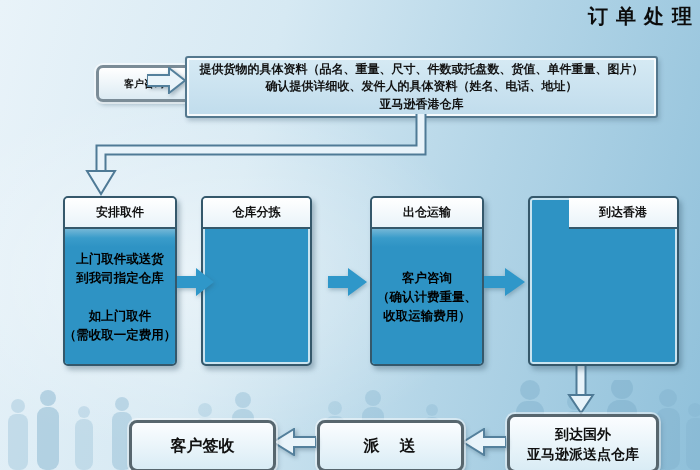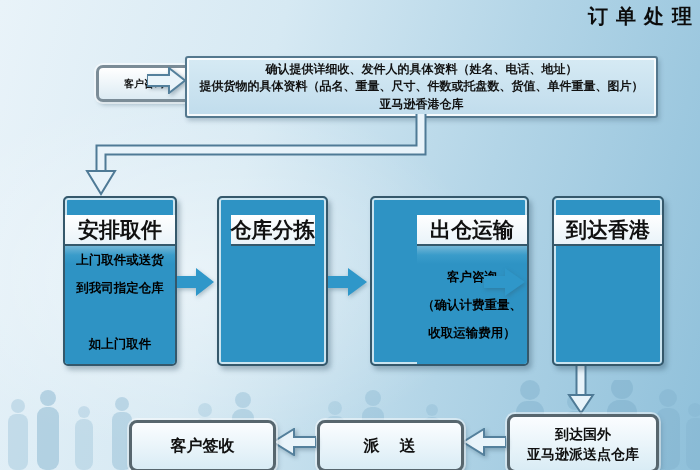--- a/index.html
+++ b/index.html
@@ -37,32 +37,31 @@
     font-size:12px;font-weight:700;line-height:17.5px;white-space:pre;text-align:center;
   }
   .col{
     top:196px;height:166px;border:2px solid #35586b;border-radius:5px;overflow:hidden;
     background:#2e93c4;
     box-shadow:inset 0 0 0 2px rgba(255,255,255,.75), 3px 4px 5px rgba(50,80,100,.35);
     display:flex;flex-direction:column;
   }
   .col-header{
     height:29px;flex:0 0 29px;display:flex;align-items:center;justify-content:center;
-    font-size:21px;font-weight:700;
+    font-size:12px;font-weight:700;
     background:linear-gradient(180deg,#ffffff,#e9f3f9);
     border-bottom:2px solid #35586b;
-    margin-top:17px;
   }
   .col-body{
     flex:1;display:flex;align-items:center;justify-content:center;text-align:center;
-    font-size:12.5px;font-weight:700;line-height:28px;white-space:pre;color:#000;
+    font-size:12.5px;font-weight:700;line-height:19px;white-space:pre;color:#000;
     background:linear-gradient(180deg,#74b7d7 0px,#3a9cca 9px,#2e93c4 18px);
   }
-  .c1{left:63px;width:110px;} .c2{left:217px;width:107px;align-items:center;}
-  .c3{left:370px;width:110px;padding-left:45px;} .c4{left:552px;width:108px;}
+  .c1{left:63px;width:110px;} .c2{left:201px;width:107px;}
+  .c3{left:370px;width:110px;} .c4{left:528px;width:108px;padding-left:39px;}
   .sarrow{filter:drop-shadow(1px 2px 2px rgba(50,90,110,.35));}
   .oarrow{filter:drop-shadow(2px 2px 2px rgba(60,90,110,.4));}
   .bbox{
     display:flex;align-items:center;justify-content:center;text-align:center;
     font-weight:700;border:3px solid #57666e;border-radius:8px;
     background:linear-gradient(180deg,#fbfdff,#d9ecf5);
     box-shadow:0 0 0 2px rgba(255,255,255,.5), 2px 3px 5px rgba(60,90,110,.35);
   }
   .sign{left:129px;top:420px;width:141px;height:46px;font-size:16px;}
   .delivery{left:317px;top:420px;width:141px;height:46px;font-size:16px;letter-spacing:2px;}
@@ -137,22 +136,22 @@
 
   <div class="layer title">订单处理</div>
 
   <div class="layer inquiry">客户咨询</div>
 
   <svg class="layer oarrow" style="left:147px;top:67px;" width="40" height="27" viewBox="0 0 40 27">
     <polygon points="0,8 22,8 22,1 38,13.5 22,26 22,19 0,19" fill="#e9f4fa" stroke="#54809c" stroke-width="2"></polygon>
   </svg>
 
   <div class="layer details">
+    <div>提供货物的具体资料（品名、重量、尺寸、件数或托盘数、货值、单件重量、图片）</div>
     <div>确认提供详细收、发件人的具体资料（姓名、电话、地址）</div>
-    <div>提供货物的具体资料（品名、重量、尺寸、件数或托盘数、货值、单件重量、图片）</div>
     <div>亚马逊香港仓库</div>
   </div>
 
   <svg class="layer connectors" viewBox="0 0 700 470">
     <g>
       <path d="M421,114 L421,150 L101,150 L101,172" stroke="#4f7a96" stroke-width="11" fill="none"></path>
       <path d="M421,114 L421,150 L101,150 L101,172" stroke="#e8f3fa" stroke-width="7" fill="none"></path>
       <polygon points="87,171 115,171 101,194" fill="#e8f3fa" stroke="#4f7a96" stroke-width="2"></polygon>
     </g>
     <g>

